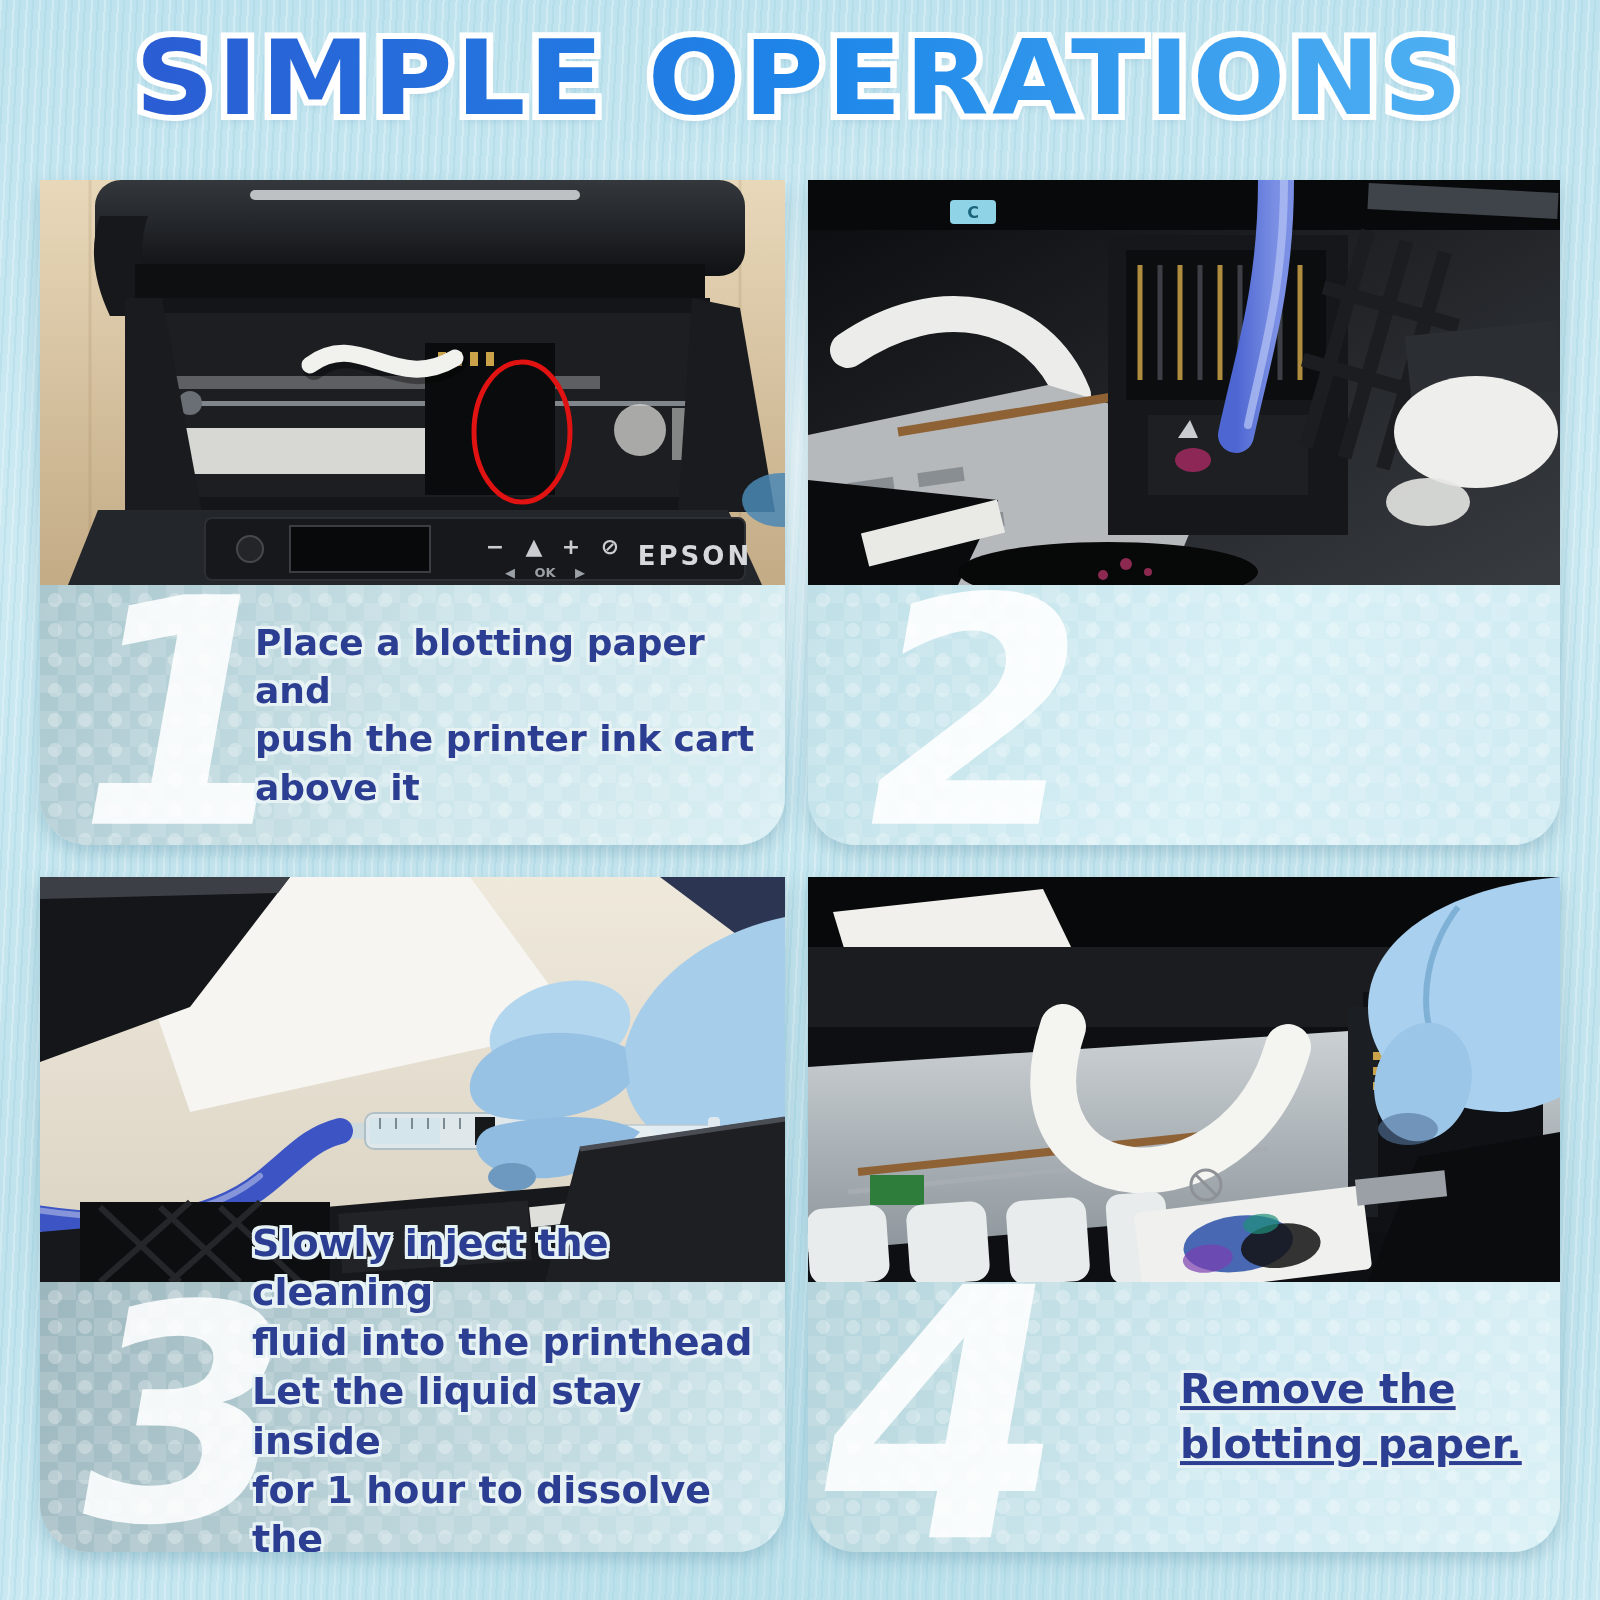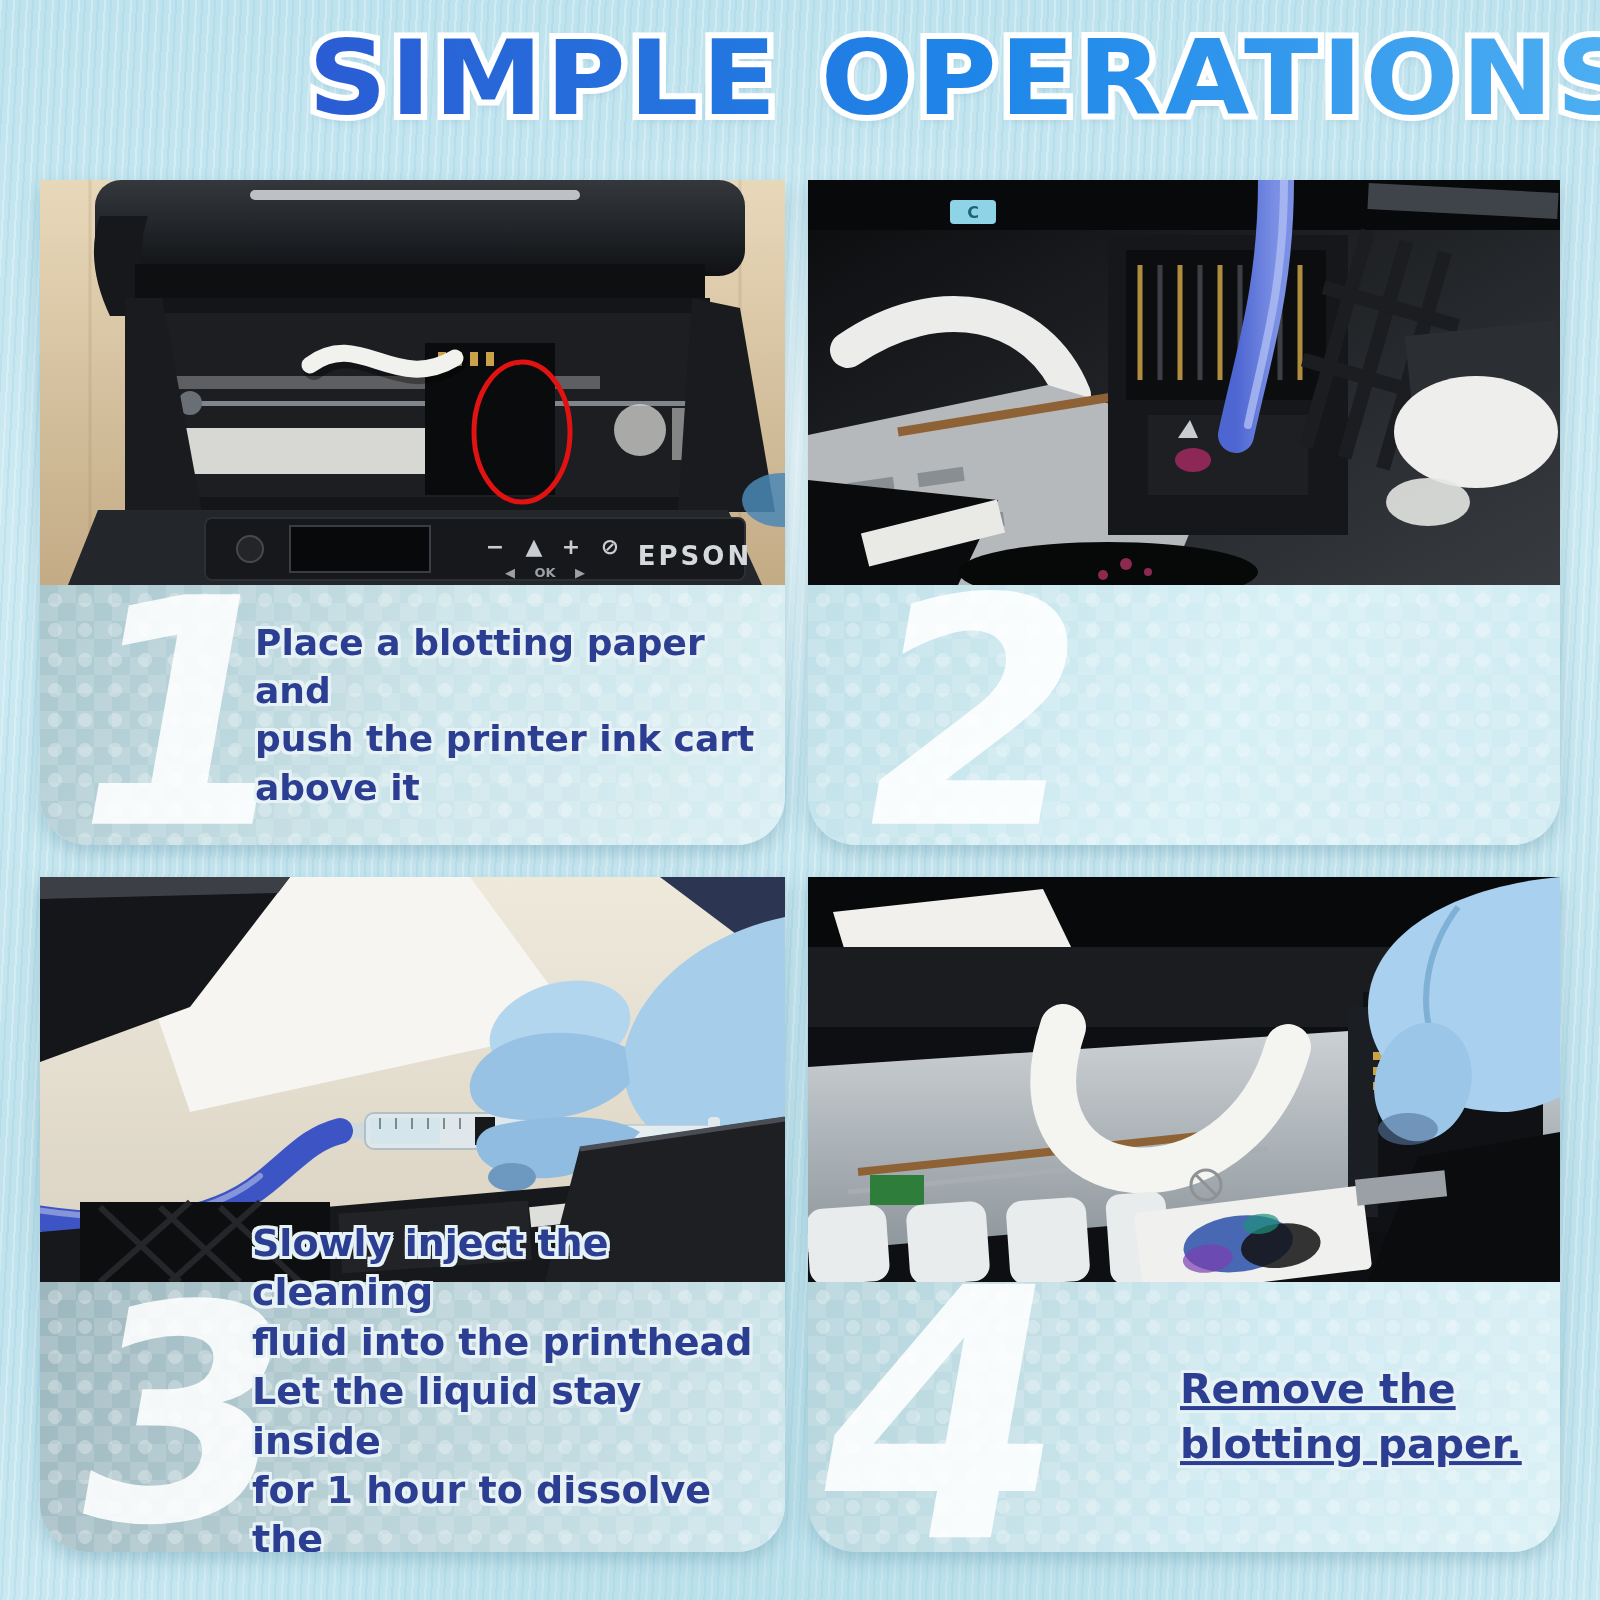--- a/index.html
+++ b/index.html
@@ -10,21 +10,21 @@
   }
   .poster{
     position:relative;width:1600px;height:1600px;overflow:hidden;
     background:
       radial-gradient(900px 500px at 50% 28%, rgba(255,255,255,.55), rgba(255,255,255,0) 65%),
       radial-gradient(1400px 900px at 50% 112%, rgba(150,205,220,.45), rgba(255,255,255,0) 60%),
       repeating-linear-gradient(93deg, rgba(255,255,255,.28) 0 2px, rgba(255,255,255,0) 2px 6px, rgba(125,195,214,.18) 6px 8px, rgba(255,255,255,0) 8px 13px),
       linear-gradient(180deg,#bfe3ee,#cdeaf2 35%,#bfe2ec 75%,#c9e8f1);
   }
   
-  .title{position:absolute;top:22px;left:0;width:100%;text-align:right;}
+  .title{position:absolute;top:22px;left:0;width:100%;text-align:center;}
   .title-inner{position:relative;display:inline-block;transform:scaleX(1.06);}
   .title-layer{
     font-size:103px;font-weight:900;letter-spacing:3px;line-height:1.1;white-space:nowrap;
   }
   .title-stroke{
     position:absolute;left:0;top:0;color:#ffffff;
     -webkit-text-stroke:12px #ffffff;
     text-shadow:0 5px 8px rgba(110,160,190,.45), 0 0 6px #ffffff;
   }
   .title-fill{

